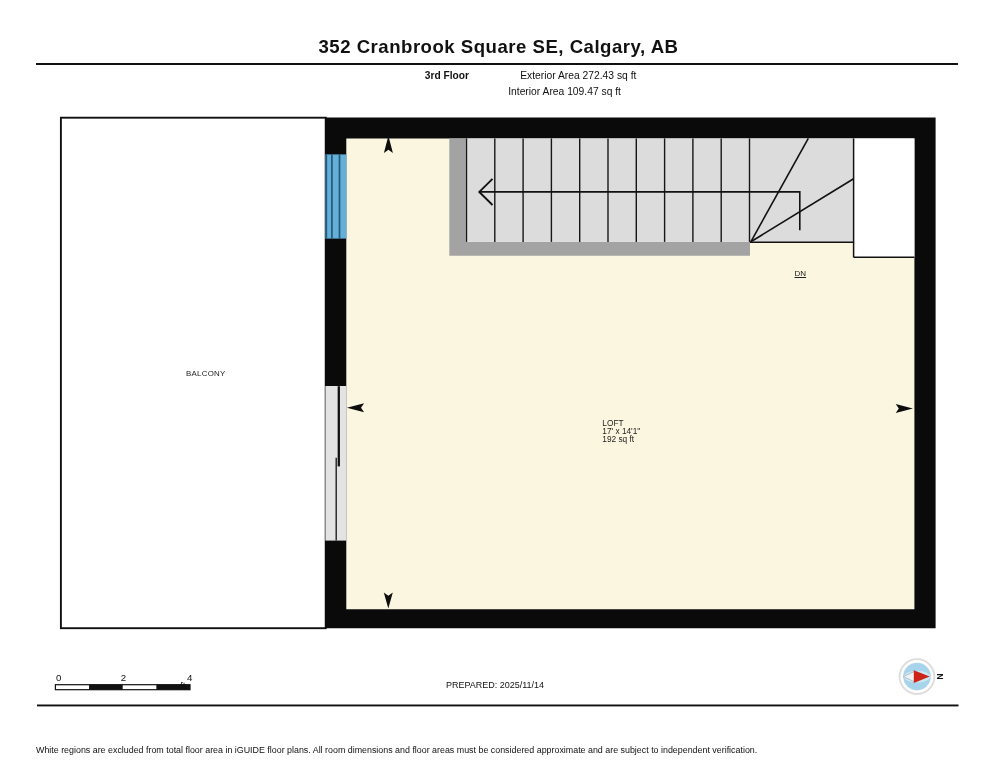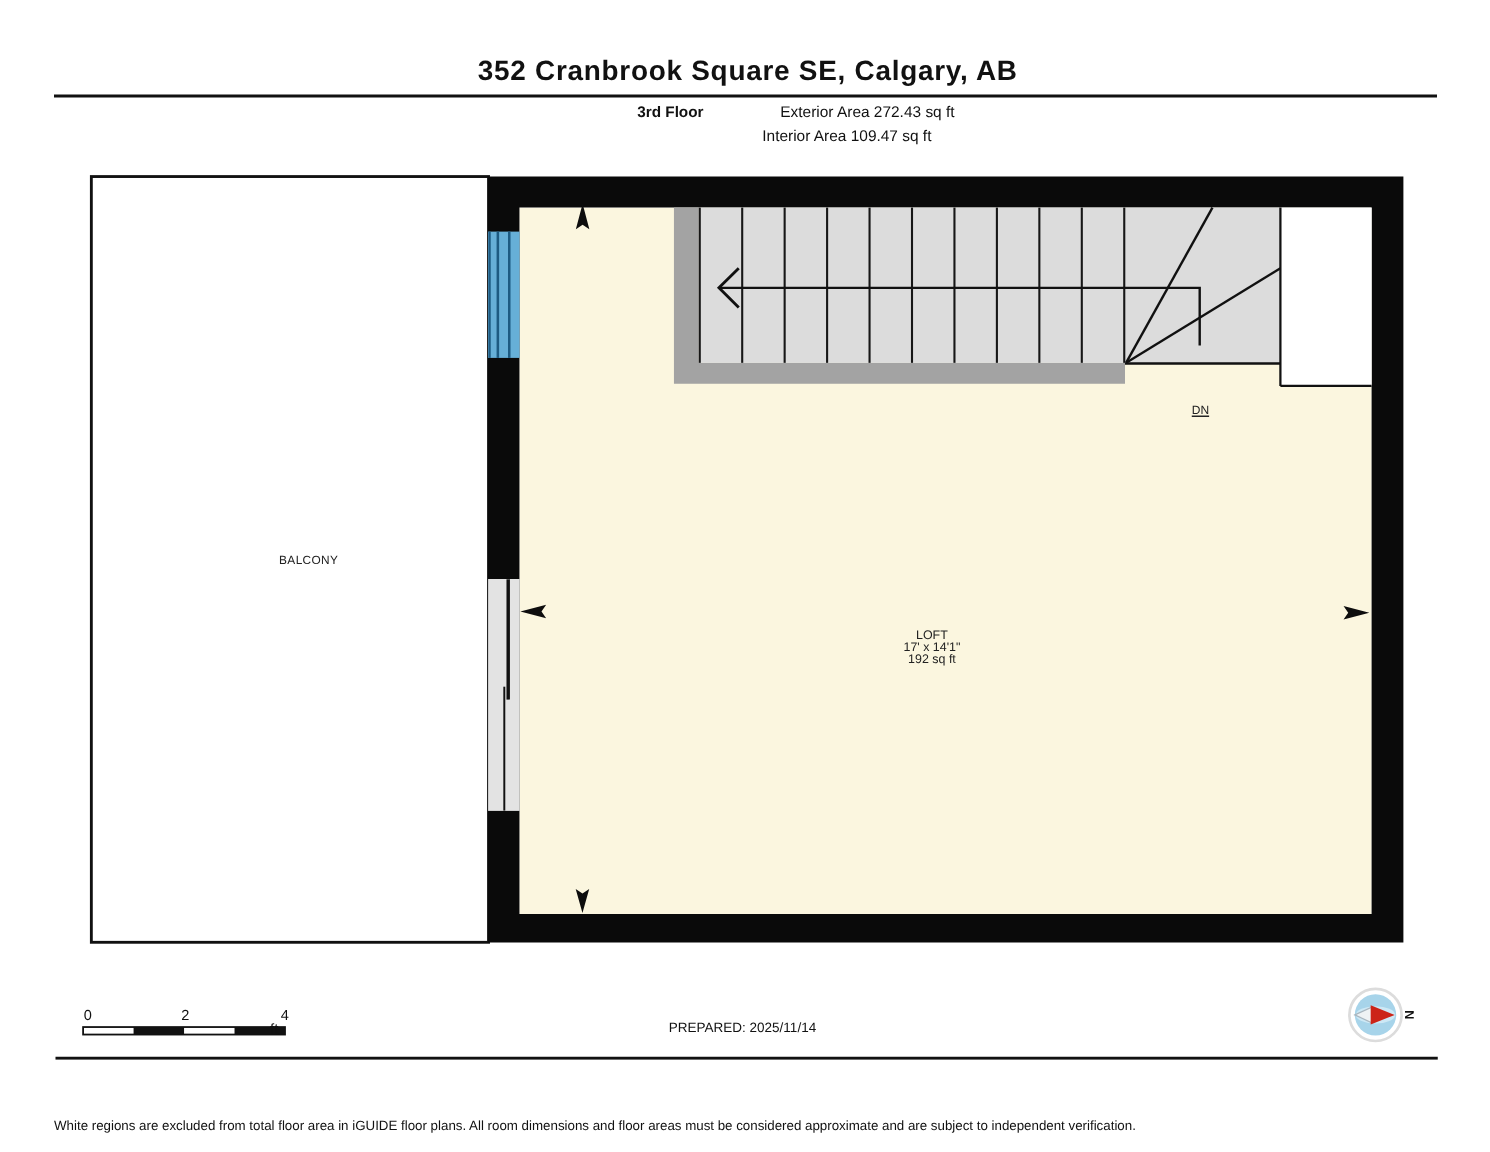--- a/index.html
+++ b/index.html
@@ -4,21 +4,21 @@
 <style>
   html,body{margin:0;padding:0;background:#fff;}
   body{width:993px;height:768px;position:relative;font-family:"Liberation Sans",sans-serif;overflow:hidden;}
   .abs{position:absolute;}
   .ctr{transform:translateX(-50%);white-space:nowrap;}
   #title{left:2px;width:993px;top:36.2px;text-align:center;font-size:18.6px;font-weight:bold;color:#111;letter-spacing:0.5px;}
   .rule{left:36px;width:921.8px;height:1.9px;background:#111;}
   #sub1{top:70.3px;font-size:10.2px;color:#111;}
   #floorlbl{font-weight:bold;}
   #balclbl{left:193.8px;top:369.4px;font-size:7.9px;letter-spacing:0.25px;color:#222;padding-left:24px;}
-  #loftlbl{left:621.3px;top:420.3px;font-size:8.3px;line-height:7.95px;text-align:center;color:#222;}
+  #loftlbl{left:621.3px;top:420.3px;font-size:8.3px;line-height:7.95px;color:#222;}
   #dnlbl{left:800.3px;top:268.6px;font-size:8px;color:#222;text-decoration:underline;}
   #prep{left:0;width:990px;top:680.2px;text-align:center;font-size:9px;color:#111;}
   .sclbl{top:671.8px;font-size:9.7px;color:#111;}
   #ftlbl{left:180px;top:681.4px;font-size:10px;color:#111;}
   #disc{left:36px;top:713.2px;font-size:8.9px;color:#111;margin-top:32px;}
 </style>
 </head>
 <body>
   <div class="abs" id="title">352 Cranbrook Square SE, Calgary, AB</div>
   <div class="abs rule" style="top:63.4px"></div>

